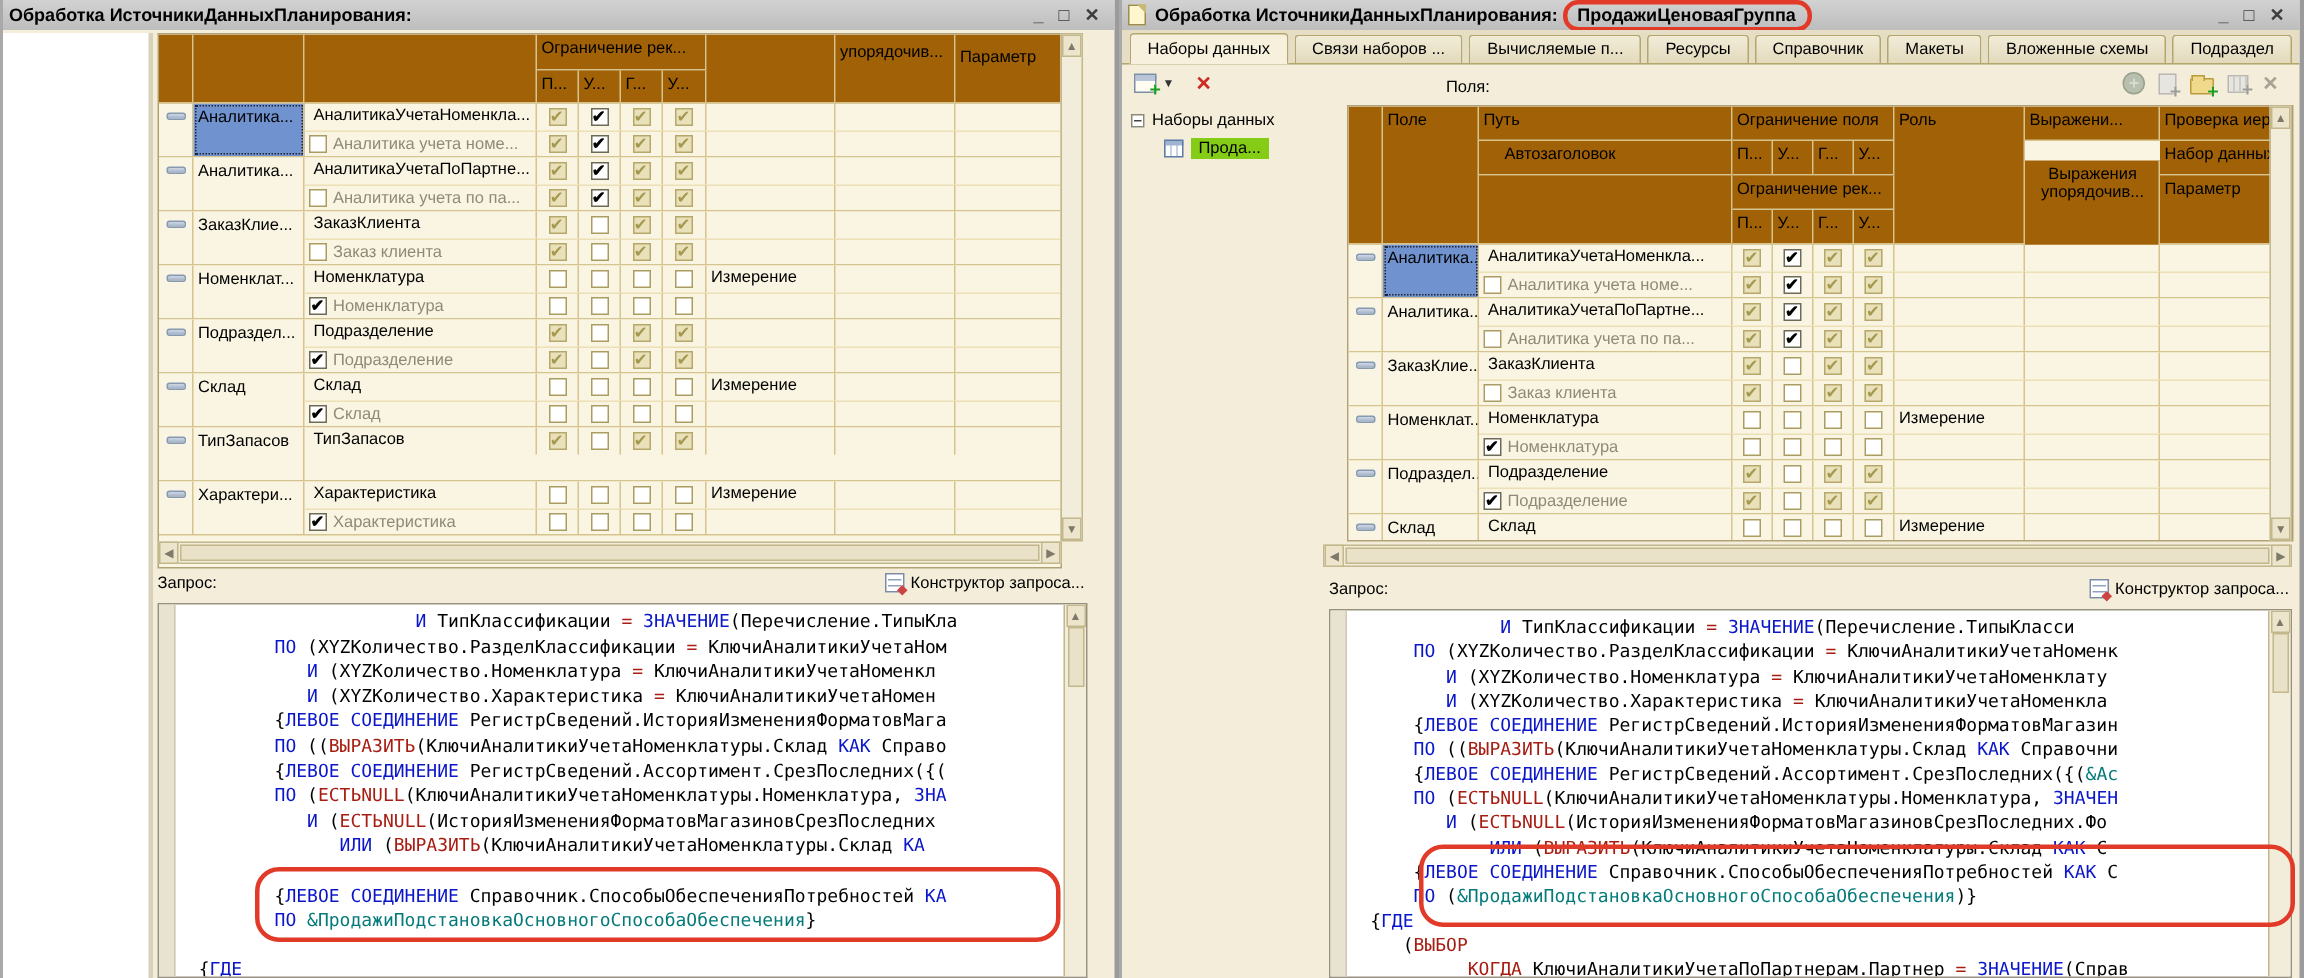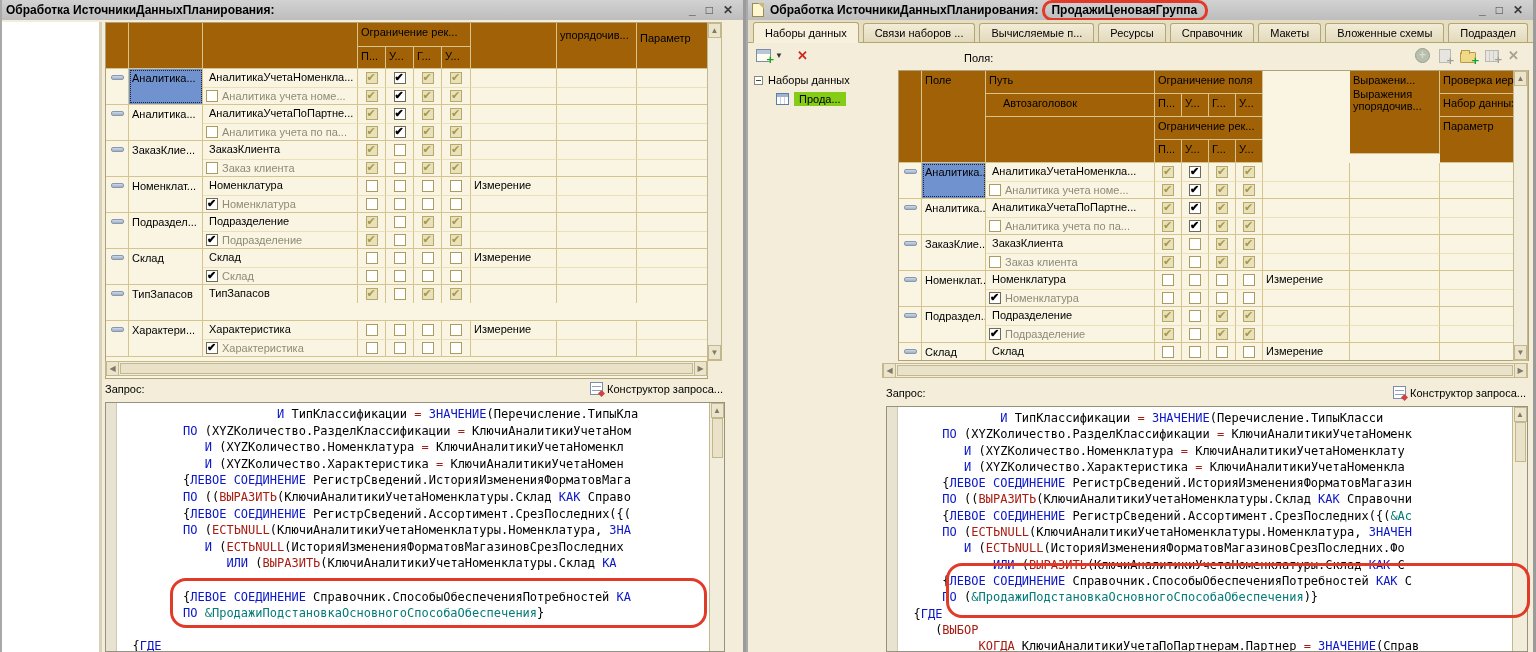--- a/index.html
+++ b/index.html
@@ -586,22 +586,23 @@
         <div class="hdr-cell" style="left:256px;top:0;width:108px;height:23px;">Ограничение поля</div>
         <div class="hdr-cell" style="left:256px;top:23px;width:27px;height:23px;">П...</div>
         <div class="hdr-cell" style="left:283px;top:23px;width:27px;height:23px;">У...</div>
         <div class="hdr-cell" style="left:310px;top:23px;width:27px;height:23px;">Г...</div>
         <div class="hdr-cell" style="left:337px;top:23px;width:27px;height:23px;">У...</div>
         <div class="hdr-cell" style="left:256px;top:46px;width:108px;height:23px;">Ограничение рек...</div>
         <div class="hdr-cell" style="left:256px;top:69px;width:27px;height:23px;">П...</div>
         <div class="hdr-cell" style="left:283px;top:69px;width:27px;height:23px;">У...</div>
         <div class="hdr-cell" style="left:310px;top:69px;width:27px;height:23px;">Г...</div>
         <div class="hdr-cell" style="left:337px;top:69px;width:27px;height:23px;">У...</div>
+        <div class="hdr-cell" style="left:364px;top:0;width:87px;height:92px;">Роль</div>
         <div class="hdr-cell" style="left:451px;top:0;width:90px;height:23px;">Выражени...</div>
-        <div class="hdr-cell" style="left:451px;top:14px;width:90px;height:69px;white-space:normal;">Выражения упорядочив...</div>
+        <div class="hdr-cell" style="left:451px;top:36px;width:90px;height:69px;white-space:normal;text-align:center;">Выражения упорядочив...</div>
         <div class="hdr-cell" style="left:541px;top:0;width:89px;height:23px;">Проверка иерархии:</div>
         <div class="hdr-cell" style="left:541px;top:23px;width:89px;height:23px;">Набор данных</div>
         <div class="hdr-cell" style="left:541px;top:46px;width:89px;height:46px;">Параметр</div>
         <div class="rows" style="left:0;top:92px;right:0;bottom:0;">
             <div class="rowblock">
               <div class="cell grip-cell" style="width: 23px;">
                 <div class="grip"></div>
               </div>
               <div class="cell field-cell sel" style="width: 64px;">Аналитика...</div>
               <div class="stack">

